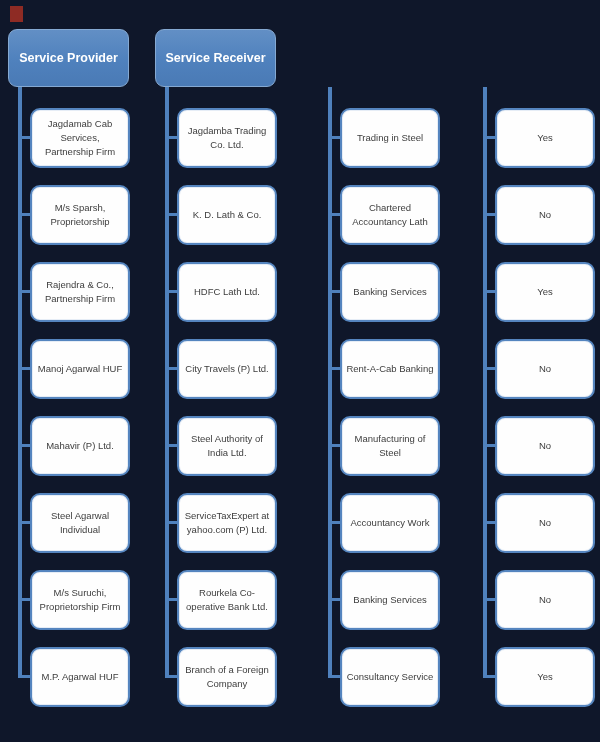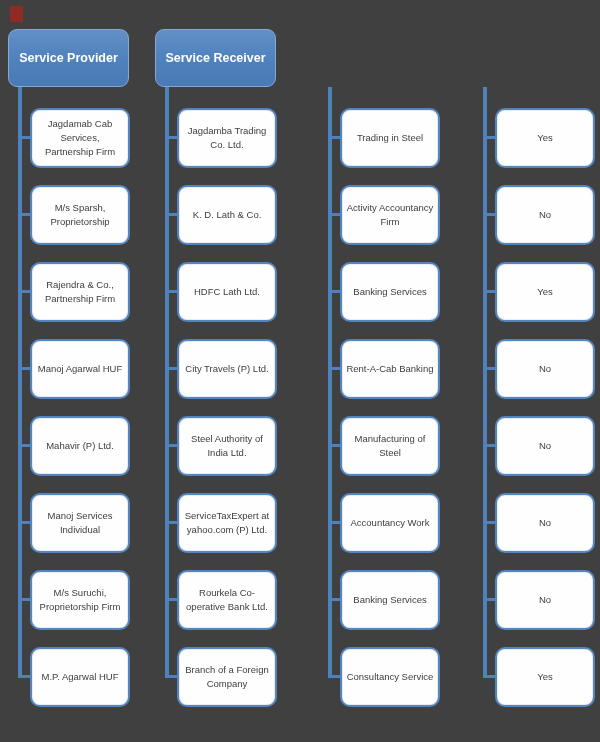--- a/index.html
+++ b/index.html
@@ -1,17 +1,17 @@
 <!DOCTYPE html>
 <html><head>
 <meta charset="utf-8">
 <style>
   html,body{margin:0;padding:0;background:#ffffff;}
   .canvas{
-    position:relative;width:600px;height:742px;background:#404040;overflow:hidden;
+    position:relative;width:600px;height:742px;background:#0f172a;overflow:hidden;
     font-family:"Liberation Sans",sans-serif;
   }
   .red-marker{position:absolute;left:10px;top:6px;width:13px;height:16px;background:#8e2b24;}
   .col{position:absolute;top:0;width:150px;height:742px;}
   .col-1{left:8px;}
   .col-2{left:155px;}
   .col-3{left:318px;}
   .col-4{left:473px;}
   .header{
     position:absolute;top:29px;left:0;width:121px;height:58px;
@@ -60,21 +60,21 @@
       <div class="row">
           <div class="stub"></div>
           <div class="box">Manoj Agarwal HUF</div>
         </div>
       <div class="row">
           <div class="stub"></div>
           <div class="box">Mahavir (P) Ltd.</div>
         </div>
       <div class="row">
           <div class="stub"></div>
-          <div class="box">Manoj Services Individual</div>
+          <div class="box">Steel Agarwal Individual</div>
         </div>
       <div class="row">
           <div class="stub"></div>
           <div class="box">M/s Suruchi, Proprietorship Firm</div>
         </div>
       <div class="row">
           <div class="stub"></div>
           <div class="box">M.P. Agarwal HUF</div>
         </div>
     </div>
@@ -121,21 +121,21 @@
 
   <div class="col col-3">
     <div class="trunk"></div>
     <div class="items">
       <div class="row">
           <div class="stub"></div>
           <div class="box">Trading in Steel</div>
         </div>
       <div class="row">
           <div class="stub"></div>
-          <div class="box">Activity Accountancy Firm</div>
+          <div class="box">Chartered Accountancy Lath</div>
         </div>
       <div class="row">
           <div class="stub"></div>
           <div class="box">Banking Services</div>
         </div>
       <div class="row">
           <div class="stub"></div>
           <div class="box">Rent-A-Cab Banking</div>
         </div>
       <div class="row">

